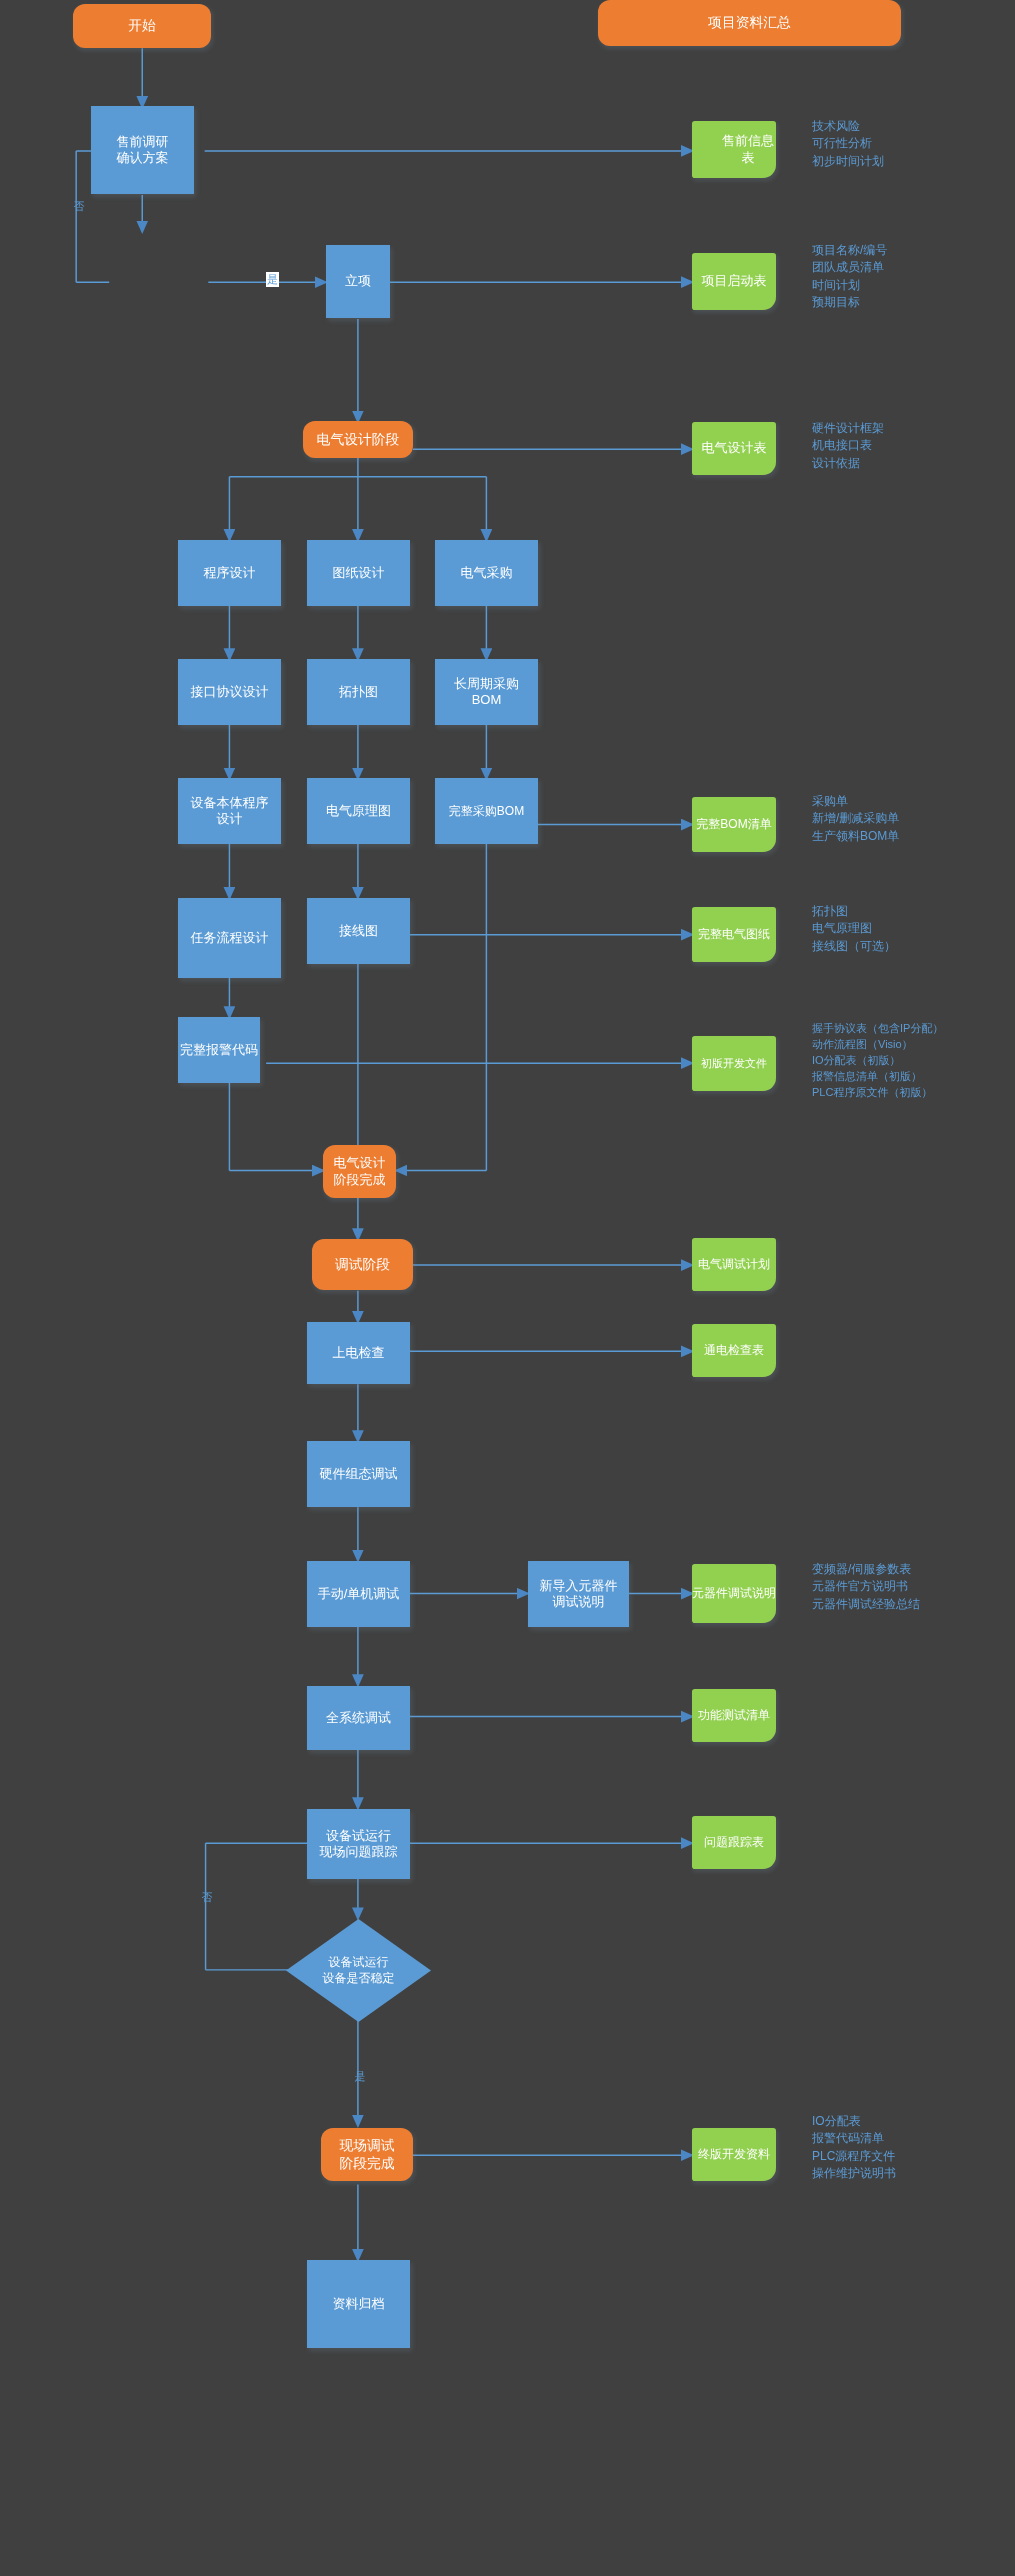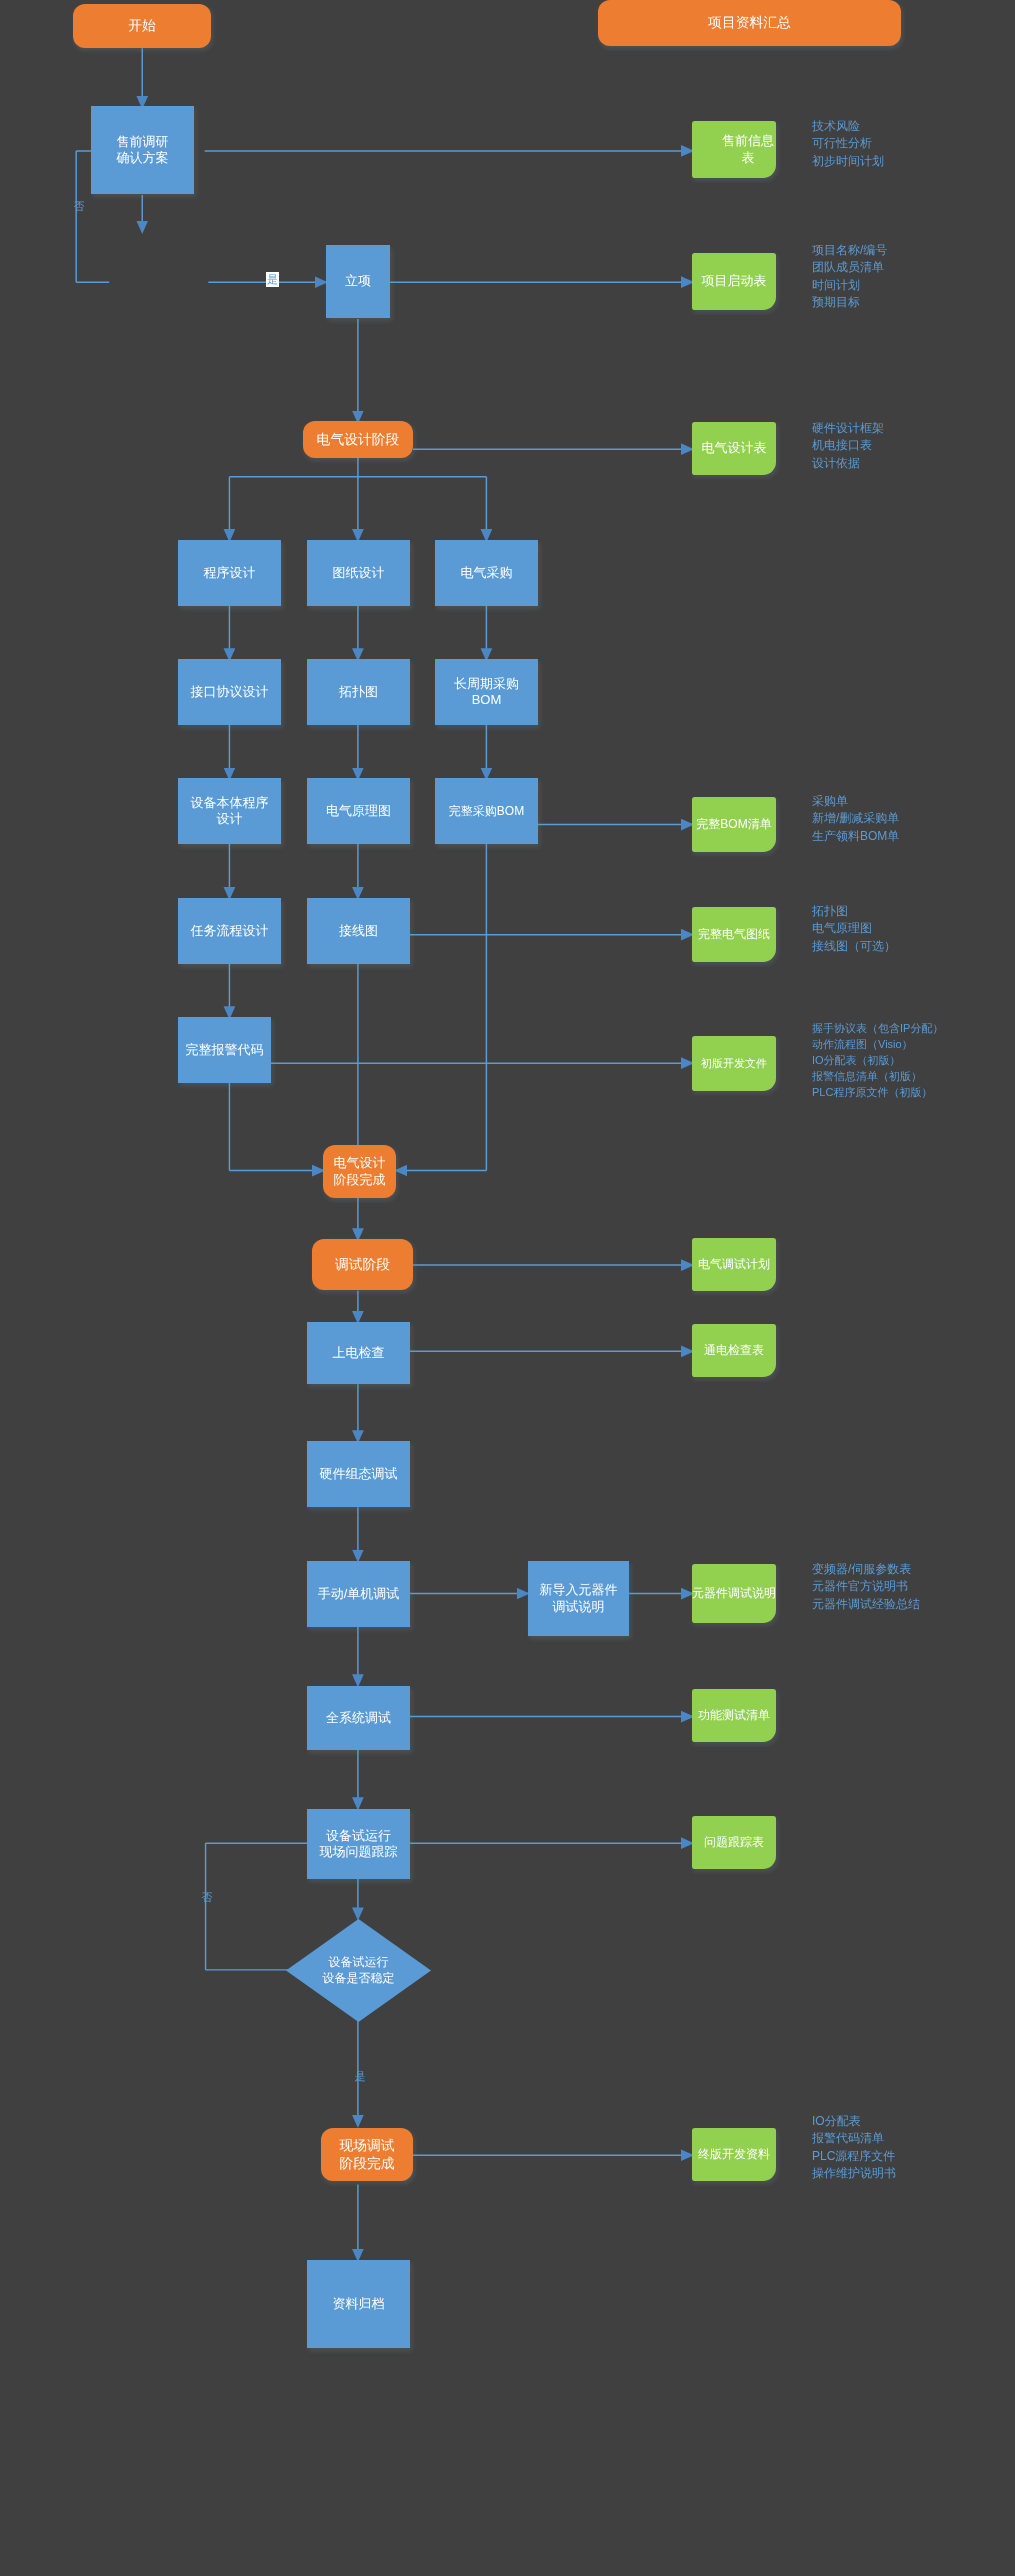--- a/index.html
+++ b/index.html
@@ -177,28 +177,28 @@
     <span>设备本体程序
 设计</span>
   </div>
   <div class="node proc" style="left:307px;top:778px;width:103px;height:66px;">
     <span>电气原理图</span>
   </div>
   <div class="node proc" style="left:435px;top:778px;width:103px;height:66px;font-size:12px;">
     <span>完整采购BOM</span>
   </div>
 
-  <div class="node proc" style="left:178px;top:898px;width:103px;height:66px;">
+  <div class="node proc" style="left:178px;top:898px;width:103px;height:80px;">
     <span>任务流程设计</span>
   </div>
   <div class="node proc" style="left:307px;top:898px;width:103px;height:66px;">
     <span>接线图</span>
   </div>
 
-  <div class="node proc" style="left:178px;top:1017px;width:93px;height:66px;">
+  <div class="node proc" style="left:178px;top:1017px;width:82px;height:66px;">
     <span>完整报警代码</span>
   </div>
 
   <div class="node term" style="left:323px;top:1145px;width:73px;height:53px;white-space:pre-line;font-size:13px;">
     <span>电气设计
 阶段完成</span>
   </div>
 
   <div class="node term" style="left:312px;top:1239px;width:101px;height:51px;">
     <span>调试阶段</span>
@@ -209,21 +209,21 @@
   </div>
 
   <div class="node proc" style="left:307px;top:1441px;width:103px;height:66px;">
     <span>硬件组态调试</span>
   </div>
 
   <div class="node proc" style="left:307px;top:1561px;width:103px;height:66px;">
     <span>手动/单机调试</span>
   </div>
 
-  <div class="node proc" style="left:528px;top:1561px;width:101px;height:75px;white-space:pre-line;">
+  <div class="node proc" style="left:528px;top:1561px;width:101px;height:66px;white-space:pre-line;">
     <span>新导入元器件
 调试说明</span>
   </div>
 
   <div class="node proc" style="left:307px;top:1686px;width:103px;height:64px;">
     <span>全系统调试</span>
   </div>
 
   <div class="node proc" style="left:307px;top:1809px;width:103px;height:70px;white-space:pre-line;">
     <span>设备试运行

